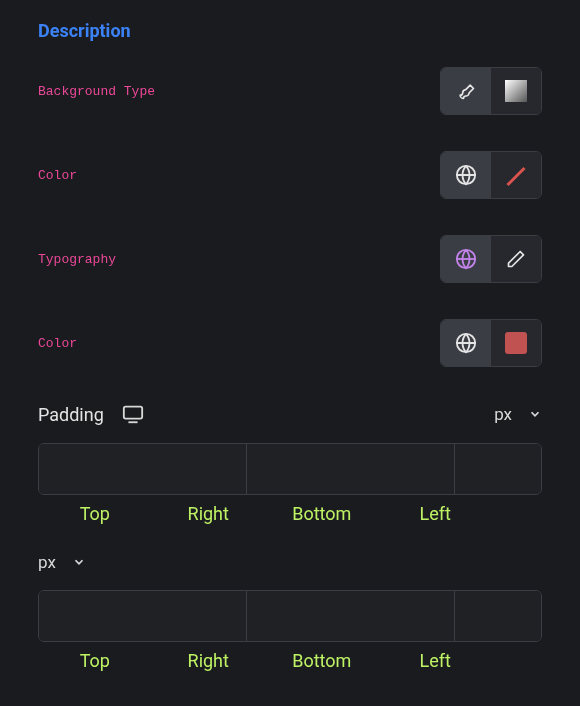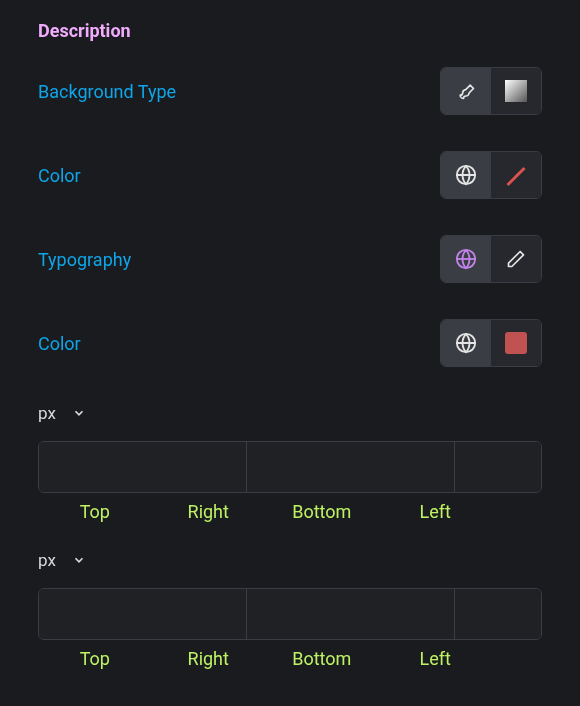--- a/index.html
+++ b/index.html
@@ -8,34 +8,35 @@
     color: #e4e4e4;
     font-family: -apple-system, BlinkMacSystemFont, "Segoe UI", Roboto, sans-serif;
     width: 580px;
     height: 706px;
     padding: 20px 38px;
     font-size: 18px;
   }
   .section-title {
     font-weight: 700;
     font-size: 18px;
-    color: #f0abfc;
+    color: #3b82f6;
     margin-bottom: 26px;
   }
   .row {
     display: flex;
     align-items: center;
     justify-content: space-between;
     height: 48px;
     margin-bottom: 36px;
   }
   .row-label {
-    font-size: 18px;
-    color: #0ea5e9;
+    font-size: 13px;
+    color: #ec4899;
     font-weight: 400;
+    font-family: Liberation Mono, monospace;
   }
   .toggle-group {
     display: flex;
     border: 1px solid #3a3d44;
     border-radius: 6px;
     overflow: hidden;
     height: 48px;
   }
   .toggle-btn {
     width: 50px;
@@ -207,20 +208,31 @@
           </svg>
       </span>
     </div>
     <div class="toggle-btn">
       <span class="color-swatch-red"></span>
     </div>
   </div>
 </div>
 
 <div class="sides-header">
+  <div class="sides-header-left">
+    <span class="sides-label">Padding</span>
+    <span>
+      <span>
+        <svg width="22" height="22" viewBox="0 0 24 24" fill="none" stroke="#d8d8d8" stroke-width="2">
+            <rect x="2" y="4" width="20" height="13" rx="2"></rect>
+            <line x1="7" y1="21" x2="17" y2="21"></line>
+          </svg>
+      </span>
+    </span>
+  </div>
   <div class="unit-select">
     <span>px</span>
     <span>
       <svg width="14" height="14" viewBox="0 0 24 24" fill="none" stroke="#d8d8d8" stroke-width="3">
           <polyline points="6 9 12 15 18 9"></polyline>
         </svg>
     </span>
   </div>
 </div>
 <div class="sides-inputs">

